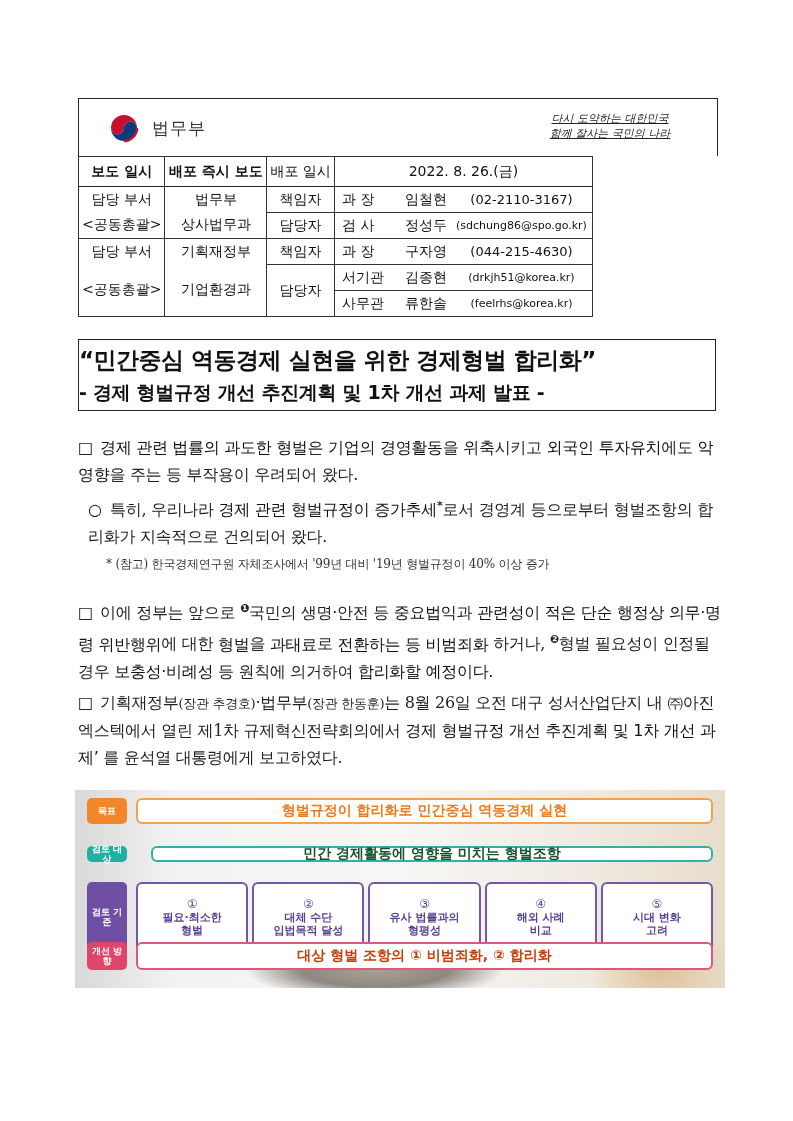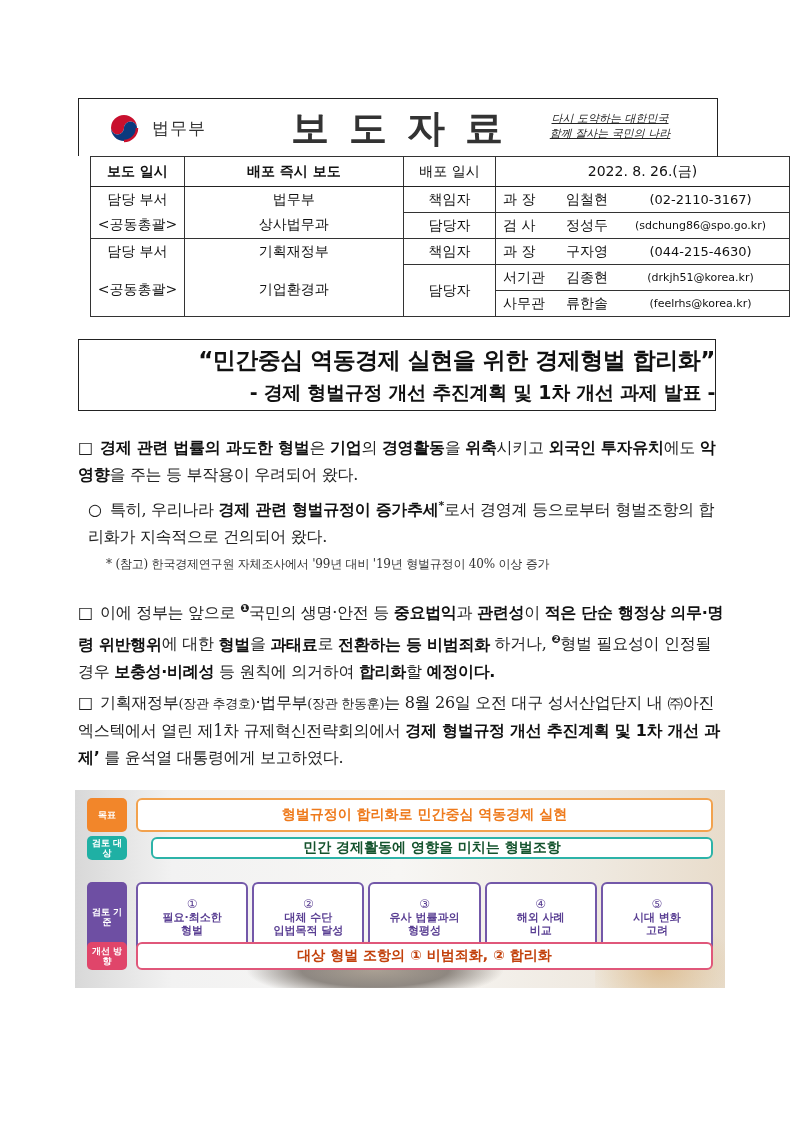--- a/index.html
+++ b/index.html
@@ -11,46 +11,46 @@
     position: absolute; left: 78px; top: 98px; width: 640px; height: 58px;
     border: 1.5px solid #222; border-bottom: none;
   }
   .logo { position: absolute; left: 28px; top: 12px; width: 34px; height: 34px; }
   .ministry { position: absolute; left: 73px; top: 18px; font-size: 17px; color: #333; letter-spacing: 1px; }
   .title-main { position: absolute; left: 212px; top: 4px; font-size: 38px; font-weight: bold; color: #333; letter-spacing: 20px; }
   .slogan { position: absolute; left: 456px; top: 12px; font-family: "DejaVu Serif", serif; font-style: italic; font-size: 11px; line-height: 15px; color: #222; text-align: center; width: 150px; text-decoration: underline; }
 
   
   table.info {
-    position: absolute; left: 78px; top: 156px; width: 700px;
-    border-collapse: collapse; font-size: 14px; margin-left: 12px;
+    position: absolute; left: 78px; top: 156px; width: 515px;
+    border-collapse: collapse; font-size: 14px;
   }
   table.info td {
     border: 1px solid #333; text-align: center; height: 26px; padding: 0 3px; white-space: nowrap;
   }
   table.info { border: 1.5px solid #222; }
   table.info tr.r0 td { height: 30px; border-bottom: 1.5px solid #222; }
   table.info td.b { font-weight: bold; }
   .contact { display: flex; justify-content: space-between; align-items: center; width: 100%; }
   .contact .pos { width: 58px; text-align: left; padding-left: 4px; letter-spacing: 0; }
   .contact .nm { width: 60px; text-align: center; }
   .contact .ph { flex: 1; text-align: center; padding-right: 2px; font-size: 13px; }
   .contact .ph.small { font-size: 11px; }
 
   
   .headline-box {
     position: absolute; left: 78px; top: 339px; width: 638px; height: 72px;
-    border: 1.5px solid #222; text-align: right;
+    border: 1.5px solid #222; text-align: left;
   }
   .headline { font-size: 23px; font-weight: bold; margin-top: 5px; letter-spacing: -0.5px; }
   .subline { font-size: 19px; font-weight: bold; margin-top: 4px; letter-spacing: -0.3px; }
 
   
   .para { position: absolute; font-size: 16px; line-height: 27px; color: #222; font-family: "DejaVu Serif", serif; letter-spacing: -0.3px; }
-  .para b { font-family: "DejaVu Sans", sans-serif; font-weight: bold; color: #111; margin-top: 44px; }
+  .para b { font-family: "DejaVu Sans", sans-serif; font-weight: normal; color: #111; margin-top: 44px; }
   .bullet { display: inline-block; width: 22px; font-family: "DejaVu Sans", sans-serif; }
   .p1 { left: 78px; top: 434px; width: 650px; }
   .p2 { left: 88px; top: 492px; width: 635px; }
   .note { position: absolute; left: 106px; top: 556px; font-size: 12px; font-family: "DejaVu Serif", serif; color: #333; letter-spacing: -0.2px; }
   .p3 { left: 78px; top: 595px; width: 650px; }
   .p4 { left: 78px; top: 689px; width: 650px; }
   .small-paren { font-size: 13px; }
   .sup { font-size: 11px; vertical-align: super; font-weight: bold; font-family: "DejaVu Sans", sans-serif; }
 
   
@@ -72,24 +72,24 @@
   .ig-row { position: absolute; left: 12px; right: 12px; display: flex; align-items: stretch; }
   .tag {
     width: 40px; border-radius: 5px; color: #fff; font-weight: bold;
     font-size: 9px; line-height: 10px; display: flex; align-items: center; justify-content: center; text-align: center;
     margin-right: 9px; padding: 2px;
   }
   .bar {
     flex: 1; background: #fff; border-radius: 6px; border: 2px solid; font-weight: bold;
     display: flex; align-items: center; justify-content: center; font-size: 14px;
   }
-  .row-goal { top: 8px; height: 34px; }
+  .row-goal { top: 8px; height: 26px; }
   .row-goal .tag { background: #f2862a; }
   .row-goal .bar { border-color: #f2a24e; color: #ee7a1c; }
-  .row-target { top: 50px; height: 16px; align-items: center; }
+  .row-target { top: 56px; height: 16px; }
   .row-target .tag { background: #1fb0a4; }
   .row-target .bar { border-color: #2cb3a8; color: #14532d; margin-left: 15px; }
   .row-criteria { top: 92px; height: 70px; }
   .row-criteria .tag { background: #6e4fa3; }
   .crit-list { flex: 1; display: flex; gap: 4px; }
   .crit {
     flex: 1; background: #fff; border: 2px solid #7358a9; border-radius: 6px; color: #5a3f93;
     font-weight: bold; font-size: 11px; line-height: 13px; text-align: center;
     display: flex; flex-direction: column; align-items: center; justify-content: center;
   }
@@ -102,21 +102,20 @@
 <body>
 
 <div class="header-box">
   <svg class="logo" viewBox="0 0 34 34">
     <circle cx="17" cy="17" r="15" fill="#ffffff"></circle>
     <path d="M4 17 A13 13 0 0 1 30 17 A6.5 6.5 0 0 0 17 17 A6.5 6.5 0 0 1 4 17Z" fill="#c8102e"></path>
     <path d="M4 17 A6.5 6.5 0 0 0 17 17 A6.5 6.5 0 0 1 30 17 A13 13 0 0 1 4 17Z" fill="#0b3a7e"></path>
     <path d="M30 17 A13 13 0 0 1 17 30" stroke="#c8102e" stroke-width="2.5" fill="none"></path>
   </svg>
   <div class="ministry">법무부</div>
-  <div class="title-main">보도자료</div>
   <div class="slogan">
     <div>다시 도약하는 대한민국</div>
     <div>함께 잘사는 국민의 나라</div>
   </div>
 </div>
 
 <table class="info">
   <colgroup>
     <col style="width:82px">
       <col style="width:202px">

